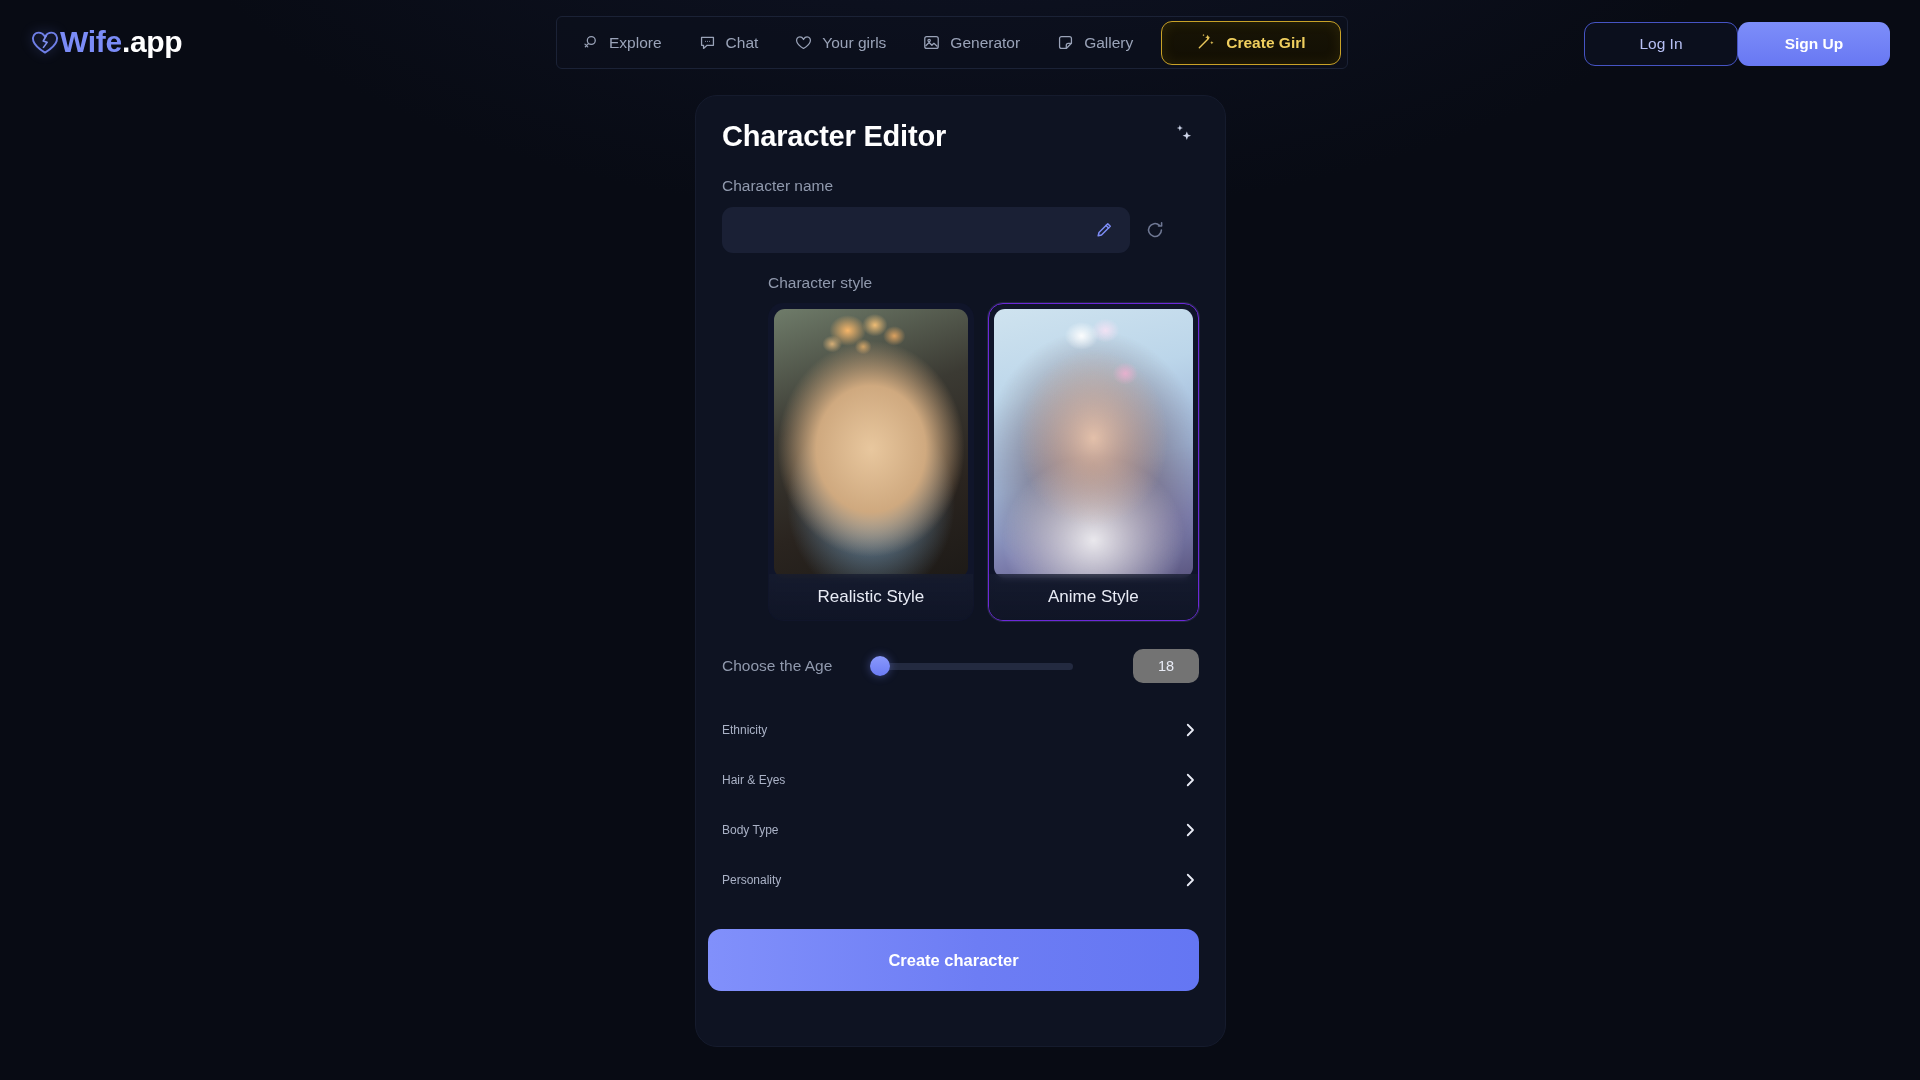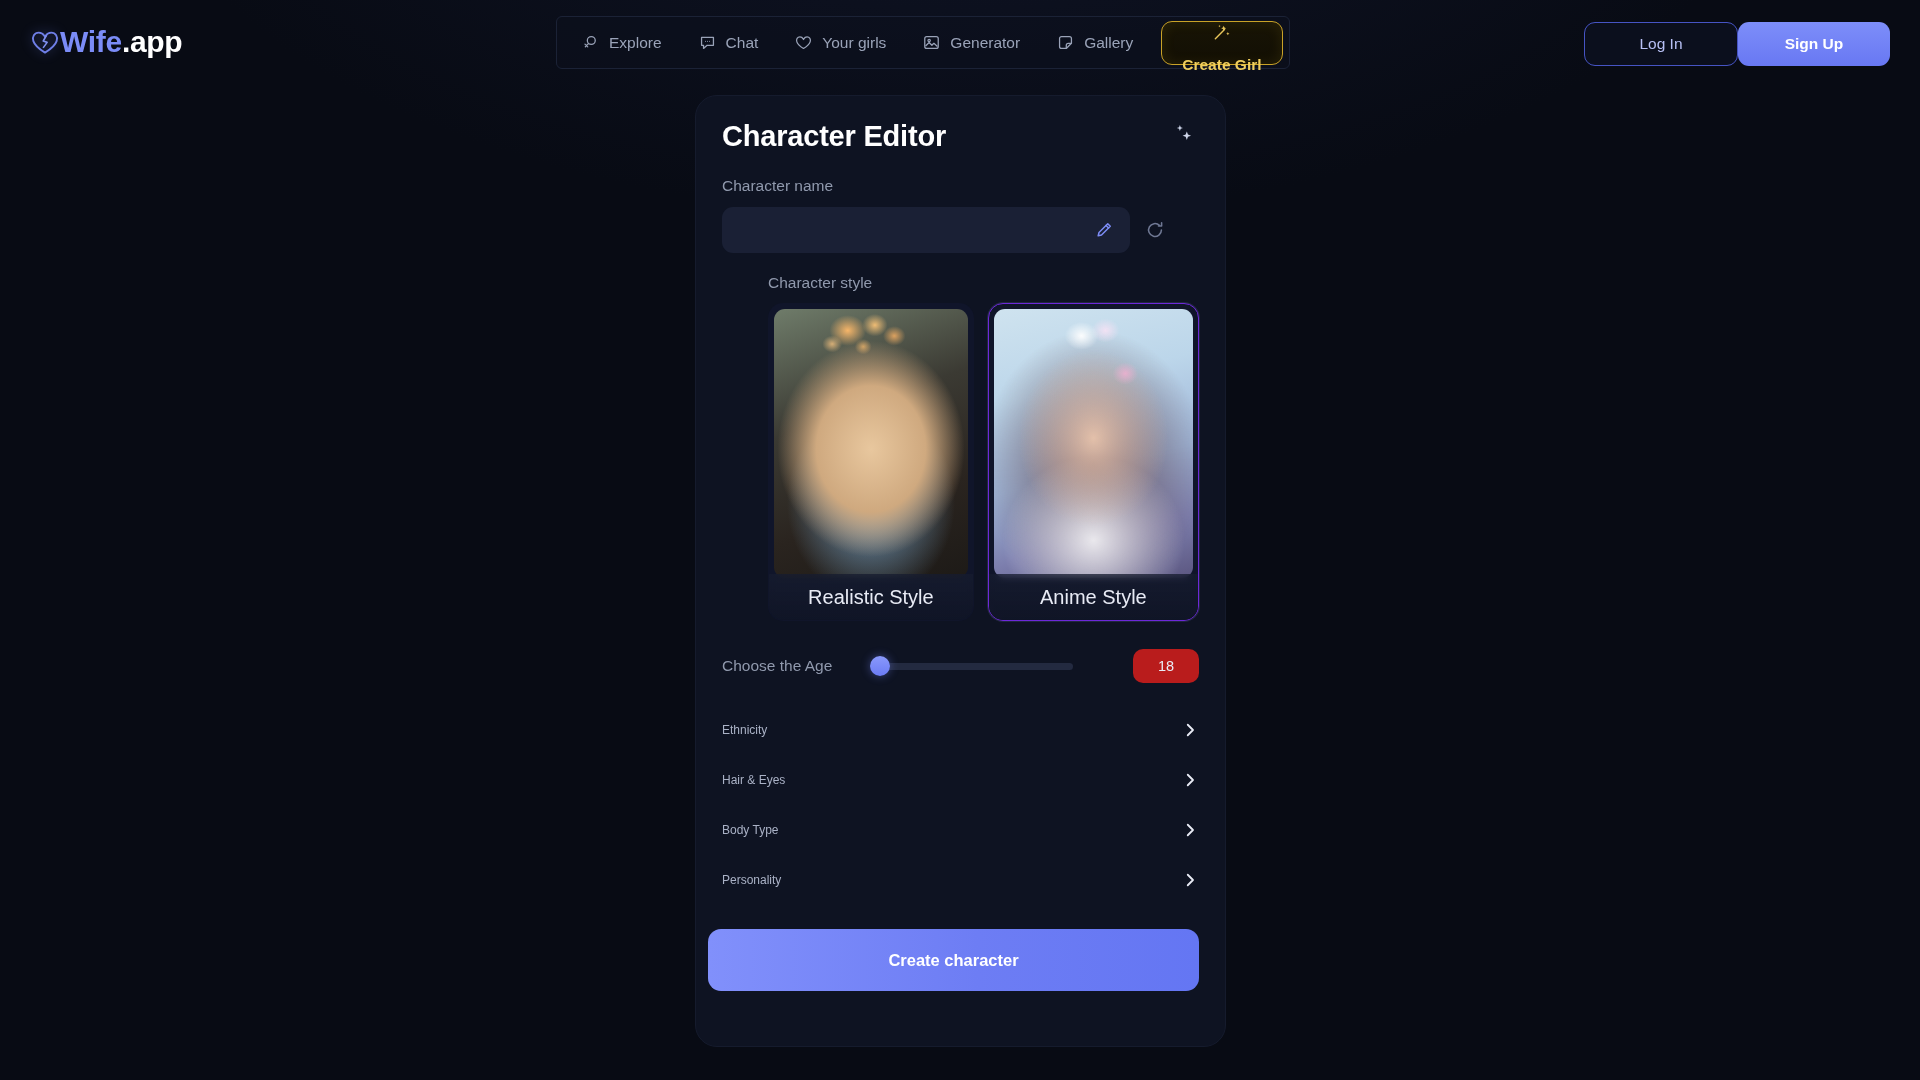--- a/index.html
+++ b/index.html
@@ -74,32 +74,31 @@
     cursor: pointer;
   }
   .navitem svg { display:block; }
   .navitem .lbl { line-height: 1; }
 
   .create-girl {
     display: flex;
     align-items: center;
     gap: 10px;
     height: 44px;
-    padding: 0 20px;
+    padding: 0 34px;
     border-radius: 11px;
     border: 1px solid #c9a227;
     background: linear-gradient(180deg, #181405 0%, #120f04 100%);
     color: #f0cf5e;
     font-size: 15.5px;
     font-weight: 600;
     white-space: nowrap;
     cursor: pointer;
     margin-left: 8px;
     box-shadow: 0 0 14px rgba(201,162,39,.12) inset;
-    flex-direction: column;
   }
 
   .auth {
     position: absolute;
     right: 30px;
     top: 22px;
     display: flex;
     align-items: center;
     height: 44px;
   }
@@ -221,21 +220,21 @@
     inset: 5px 5px 42px 5px;
     border-radius: 11px;
     overflow: hidden;
   }
   .style-card .cap {
     position: absolute;
     left: 0; right: 0; bottom: 0;
     height: 46px;
     display: flex; align-items: center; justify-content: center;
     color: #e8ebf5;
-    font-size: 20px;
+    font-size: 17px;
     background: linear-gradient(180deg, rgba(23,29,48,.72) 0%, rgba(16,21,38,.96) 100%);
     backdrop-filter: blur(3px);
   }
 
   
   .art-realistic {
     width: 100%; height: 100%;
     background:
       radial-gradient(26px 22px at 38% 8%, rgba(255,186,106,.95), rgba(255,186,106,0) 70%),
       radial-gradient(18px 16px at 52% 6%, rgba(255,198,120,.9), rgba(255,198,120,0) 70%),
@@ -286,21 +285,21 @@
     left: 0;
     width: 20px; height: 20px;
     border-radius: 50%;
     background: linear-gradient(180deg, #8a99fb 0%, #6b7bf4 100%);
     box-shadow: 0 0 10px rgba(110,128,245,.45);
   }
   .age-pill {
     flex: 0 0 66px;
     height: 34px;
     border-radius: 10px;
-    background: #b91c1c;
+    background: #737373;
     color: #e9ecf6;
     font-size: 14.5px;
     display:flex; align-items:center; justify-content:center;margin-left:44px;
   }
 
   .rows { padding: 22px 26px 0 26px; }
   .row {
     height: 50px;
     display: flex;
     align-items: center;

